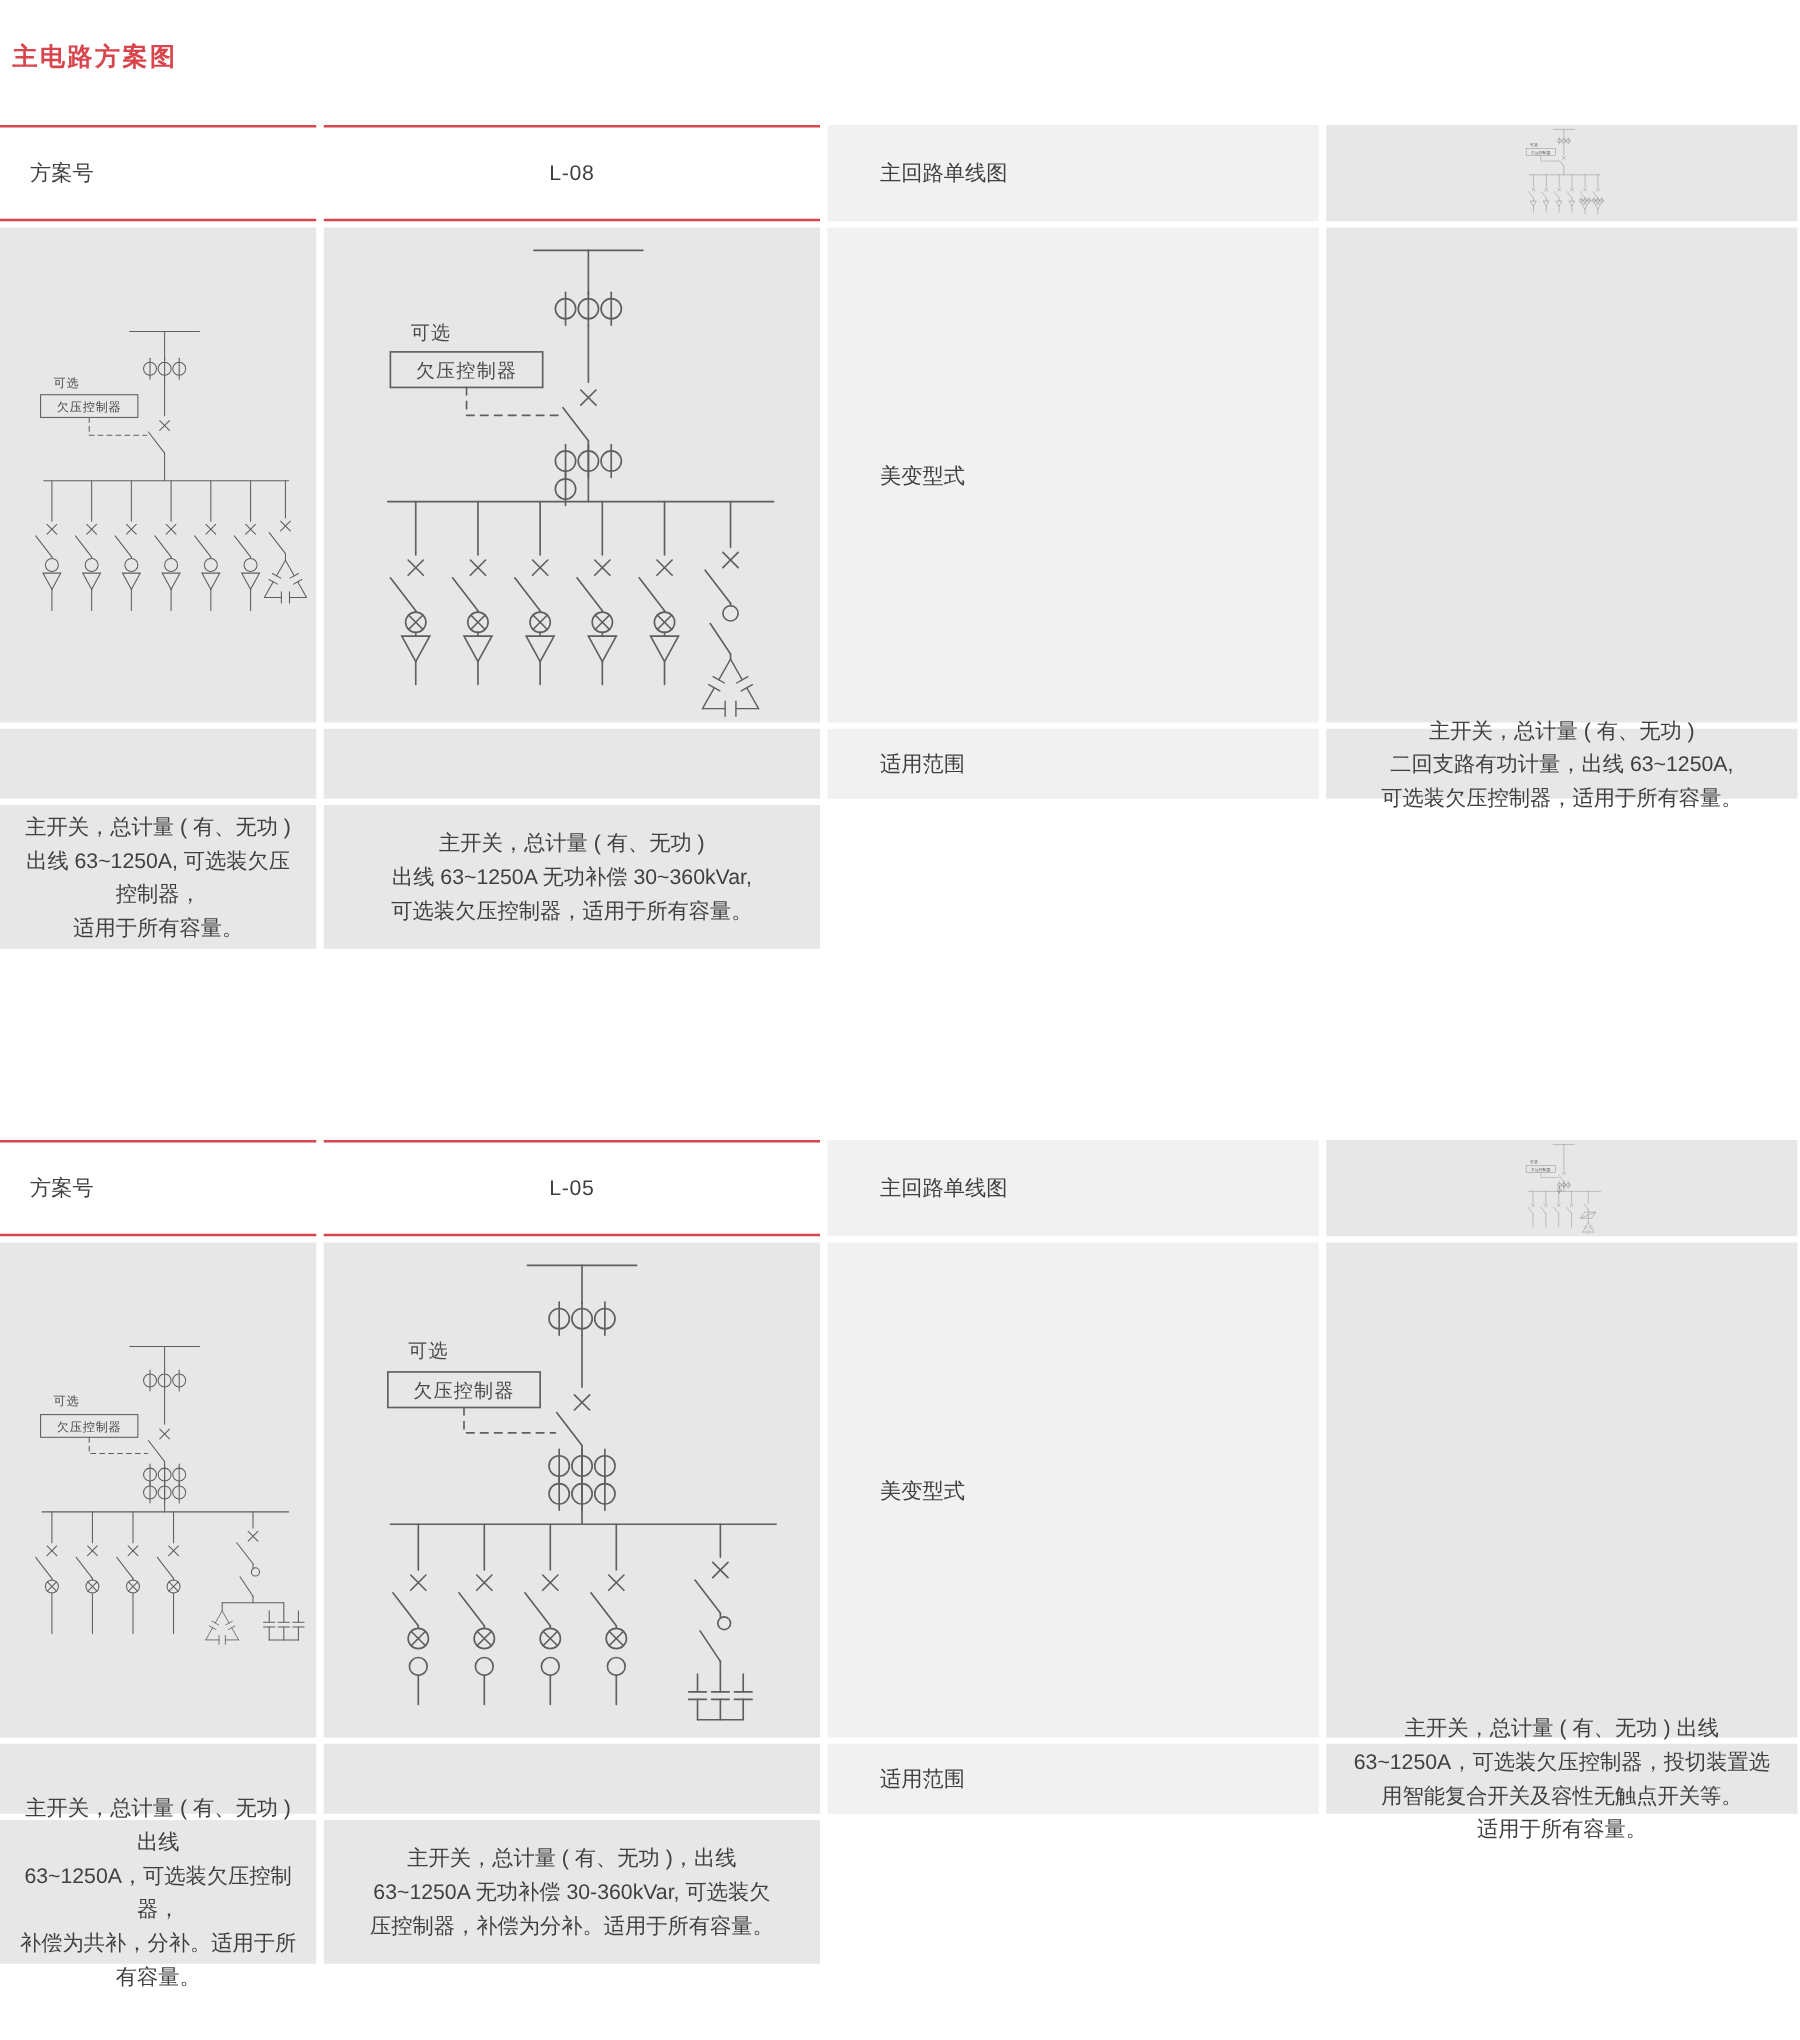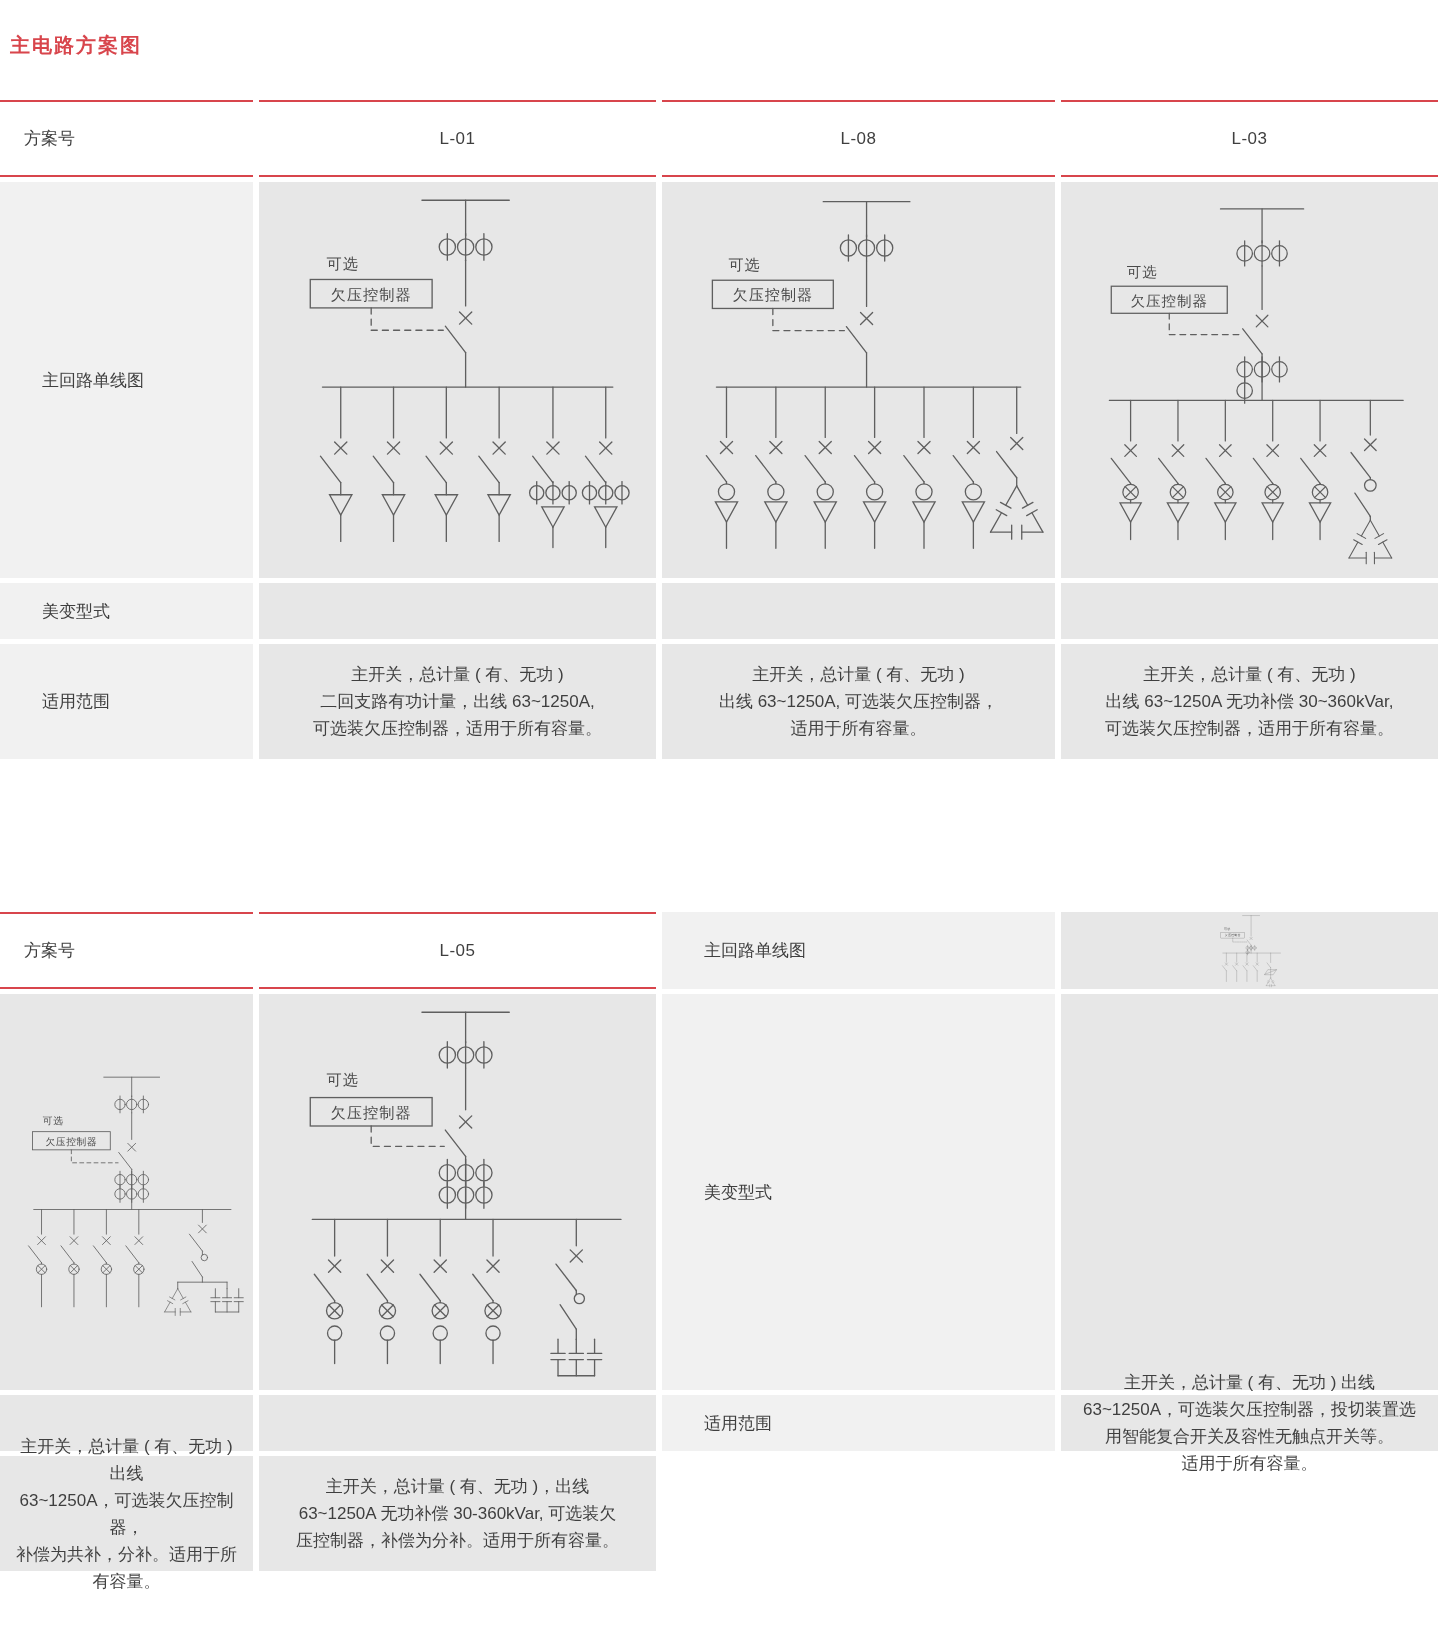--- a/index.html
+++ b/index.html
@@ -108,23 +108,21 @@
         <line x1="-16" y1="10" x2="0" y2="34"></line>
       </g>
   </defs>
 </svg>
 
 <div class="page-title">主电路方案图</div>
 
 <div class="scheme-table" id="table1">
 
   <div class="hdr-cell hdr-label">方案号</div>
-  <div class="hdr-cell hdr-scheme">L-01</div>
   <div class="hdr-cell hdr-scheme">L-08</div>
-  <div class="hdr-cell hdr-scheme">L-03</div>
 
   <div class="lbl-cell">主回路单线图</div>
 
   <div class="diagram-cell">
     <svg class="diag" viewBox="0 0 390 390">
       <line x1="160" y1="18" x2="246" y2="18"></line>
         <line x1="203" y1="18" x2="203" y2="53"></line>
       <use href="#ct" x="185" y="64"></use>
         <use href="#ct" x="203" y="64"></use>
         <use href="#ct" x="221" y="64"></use>

